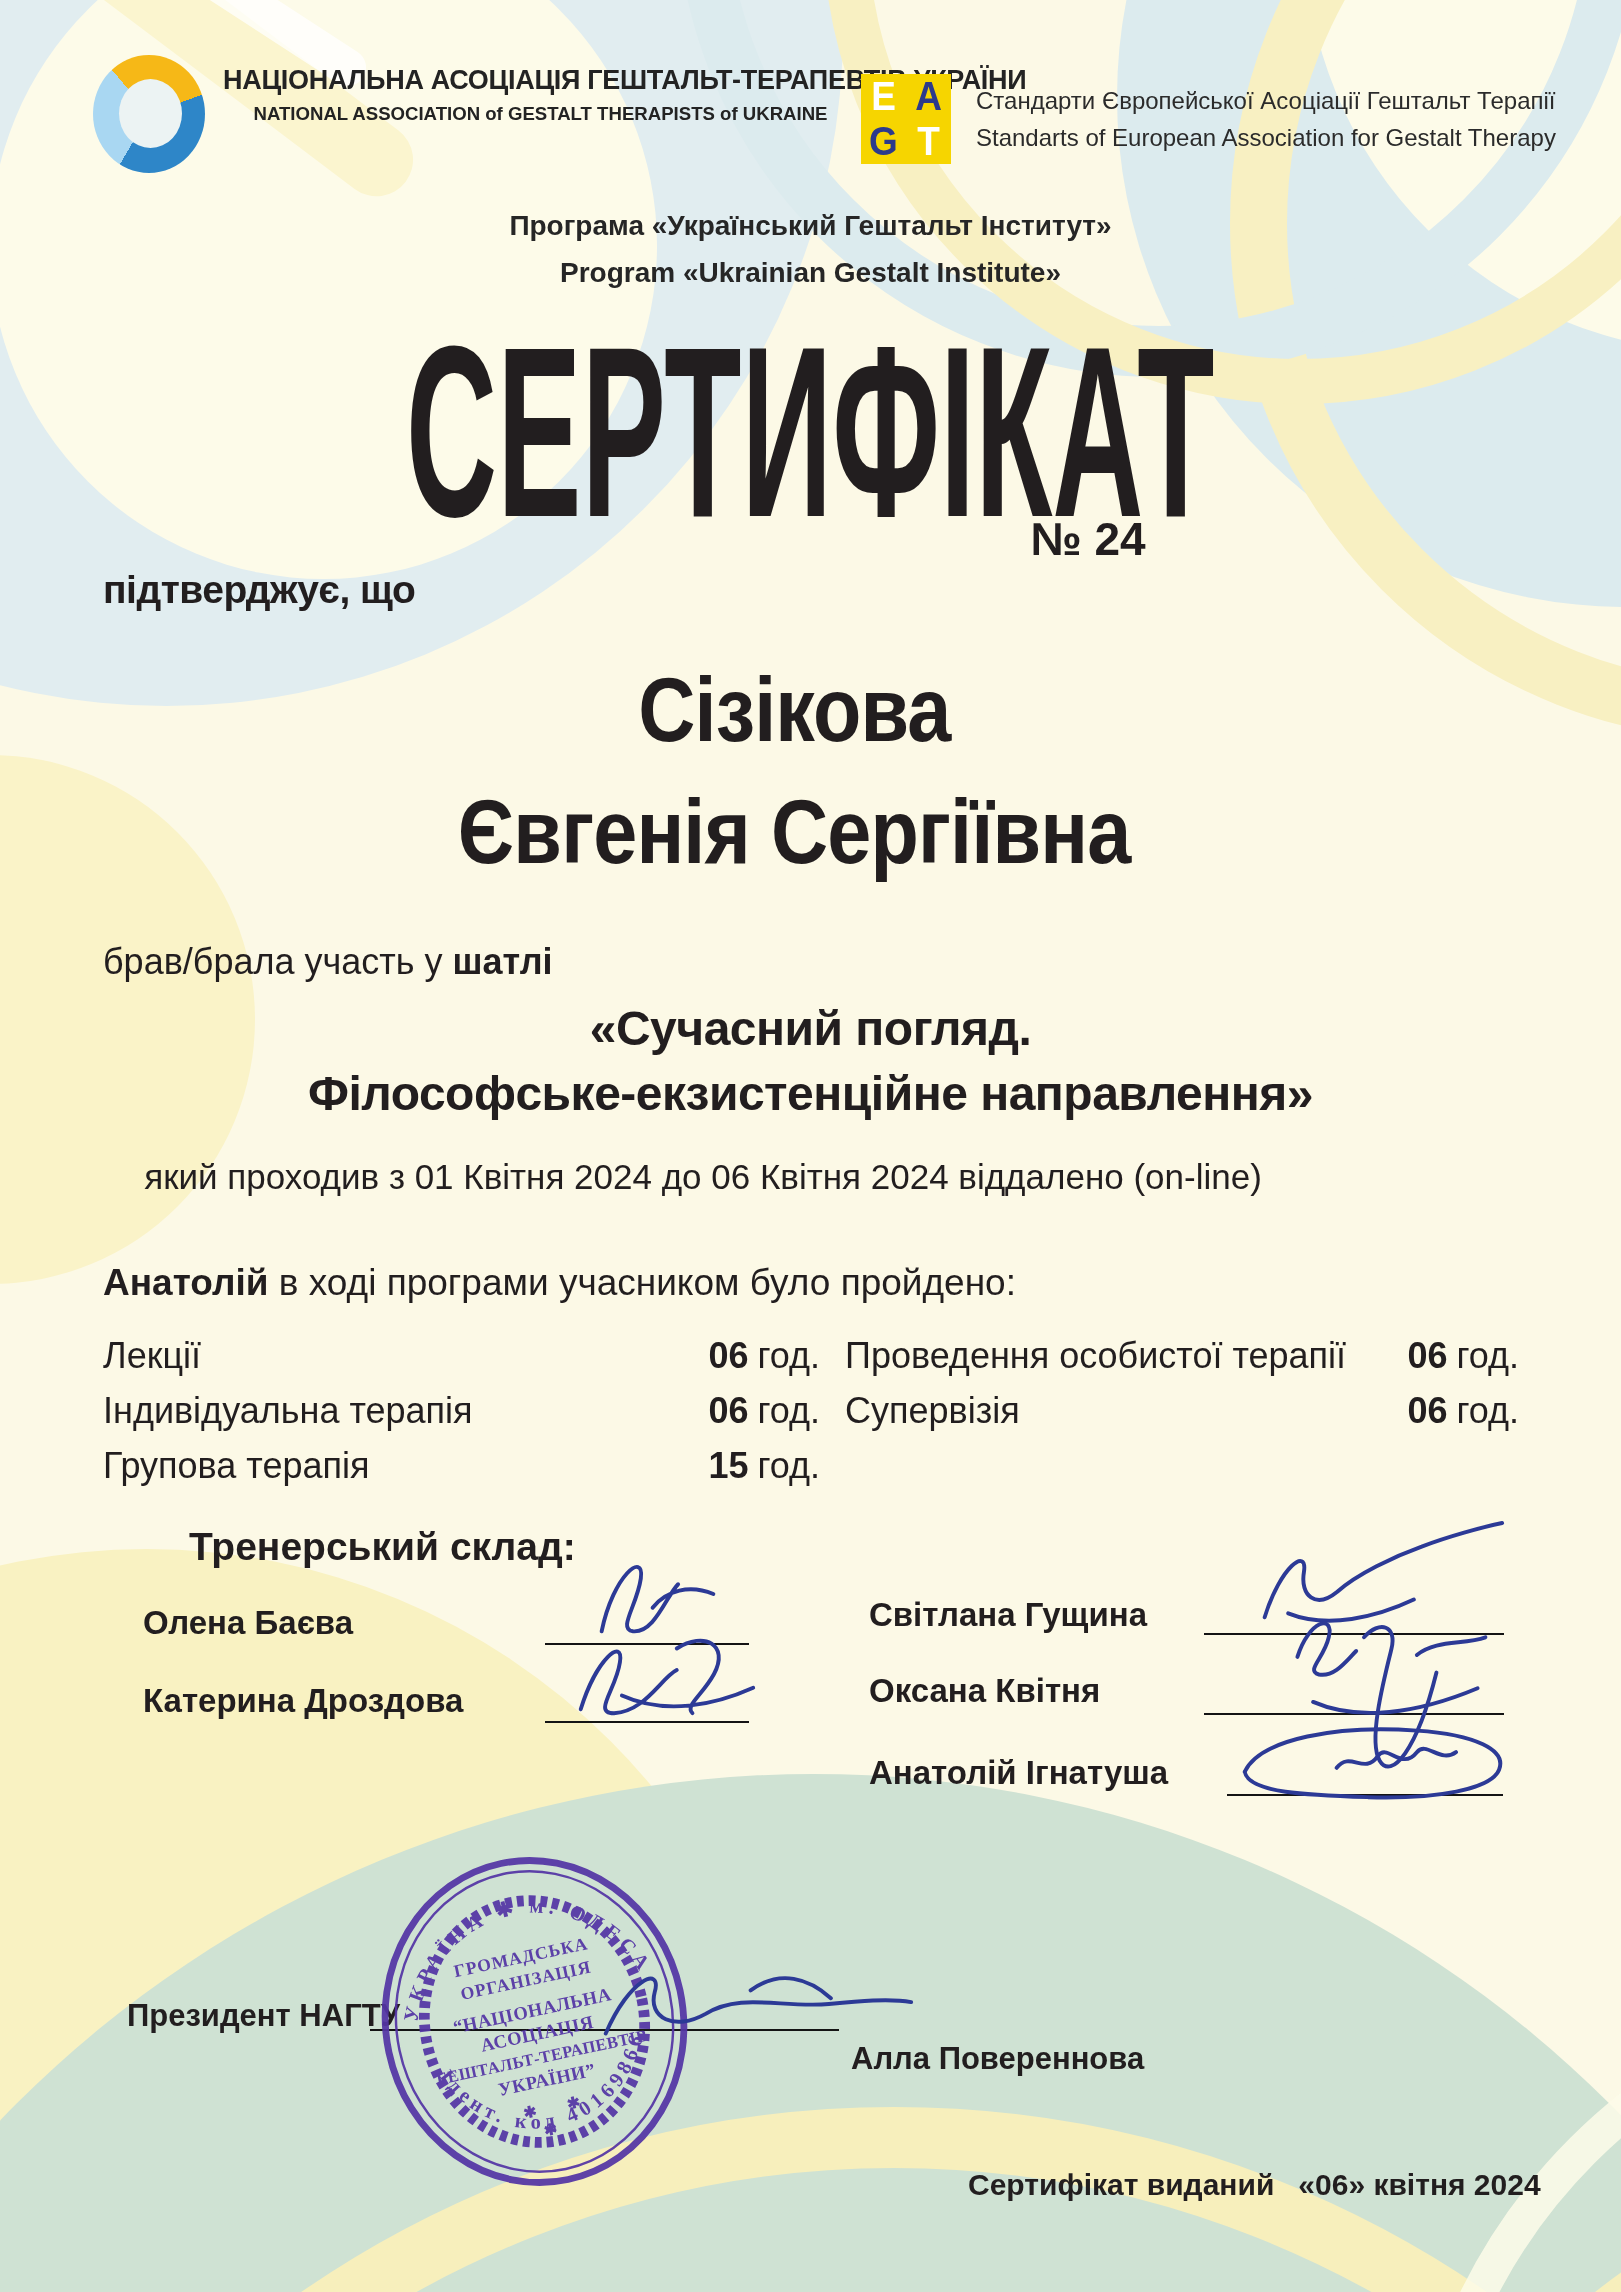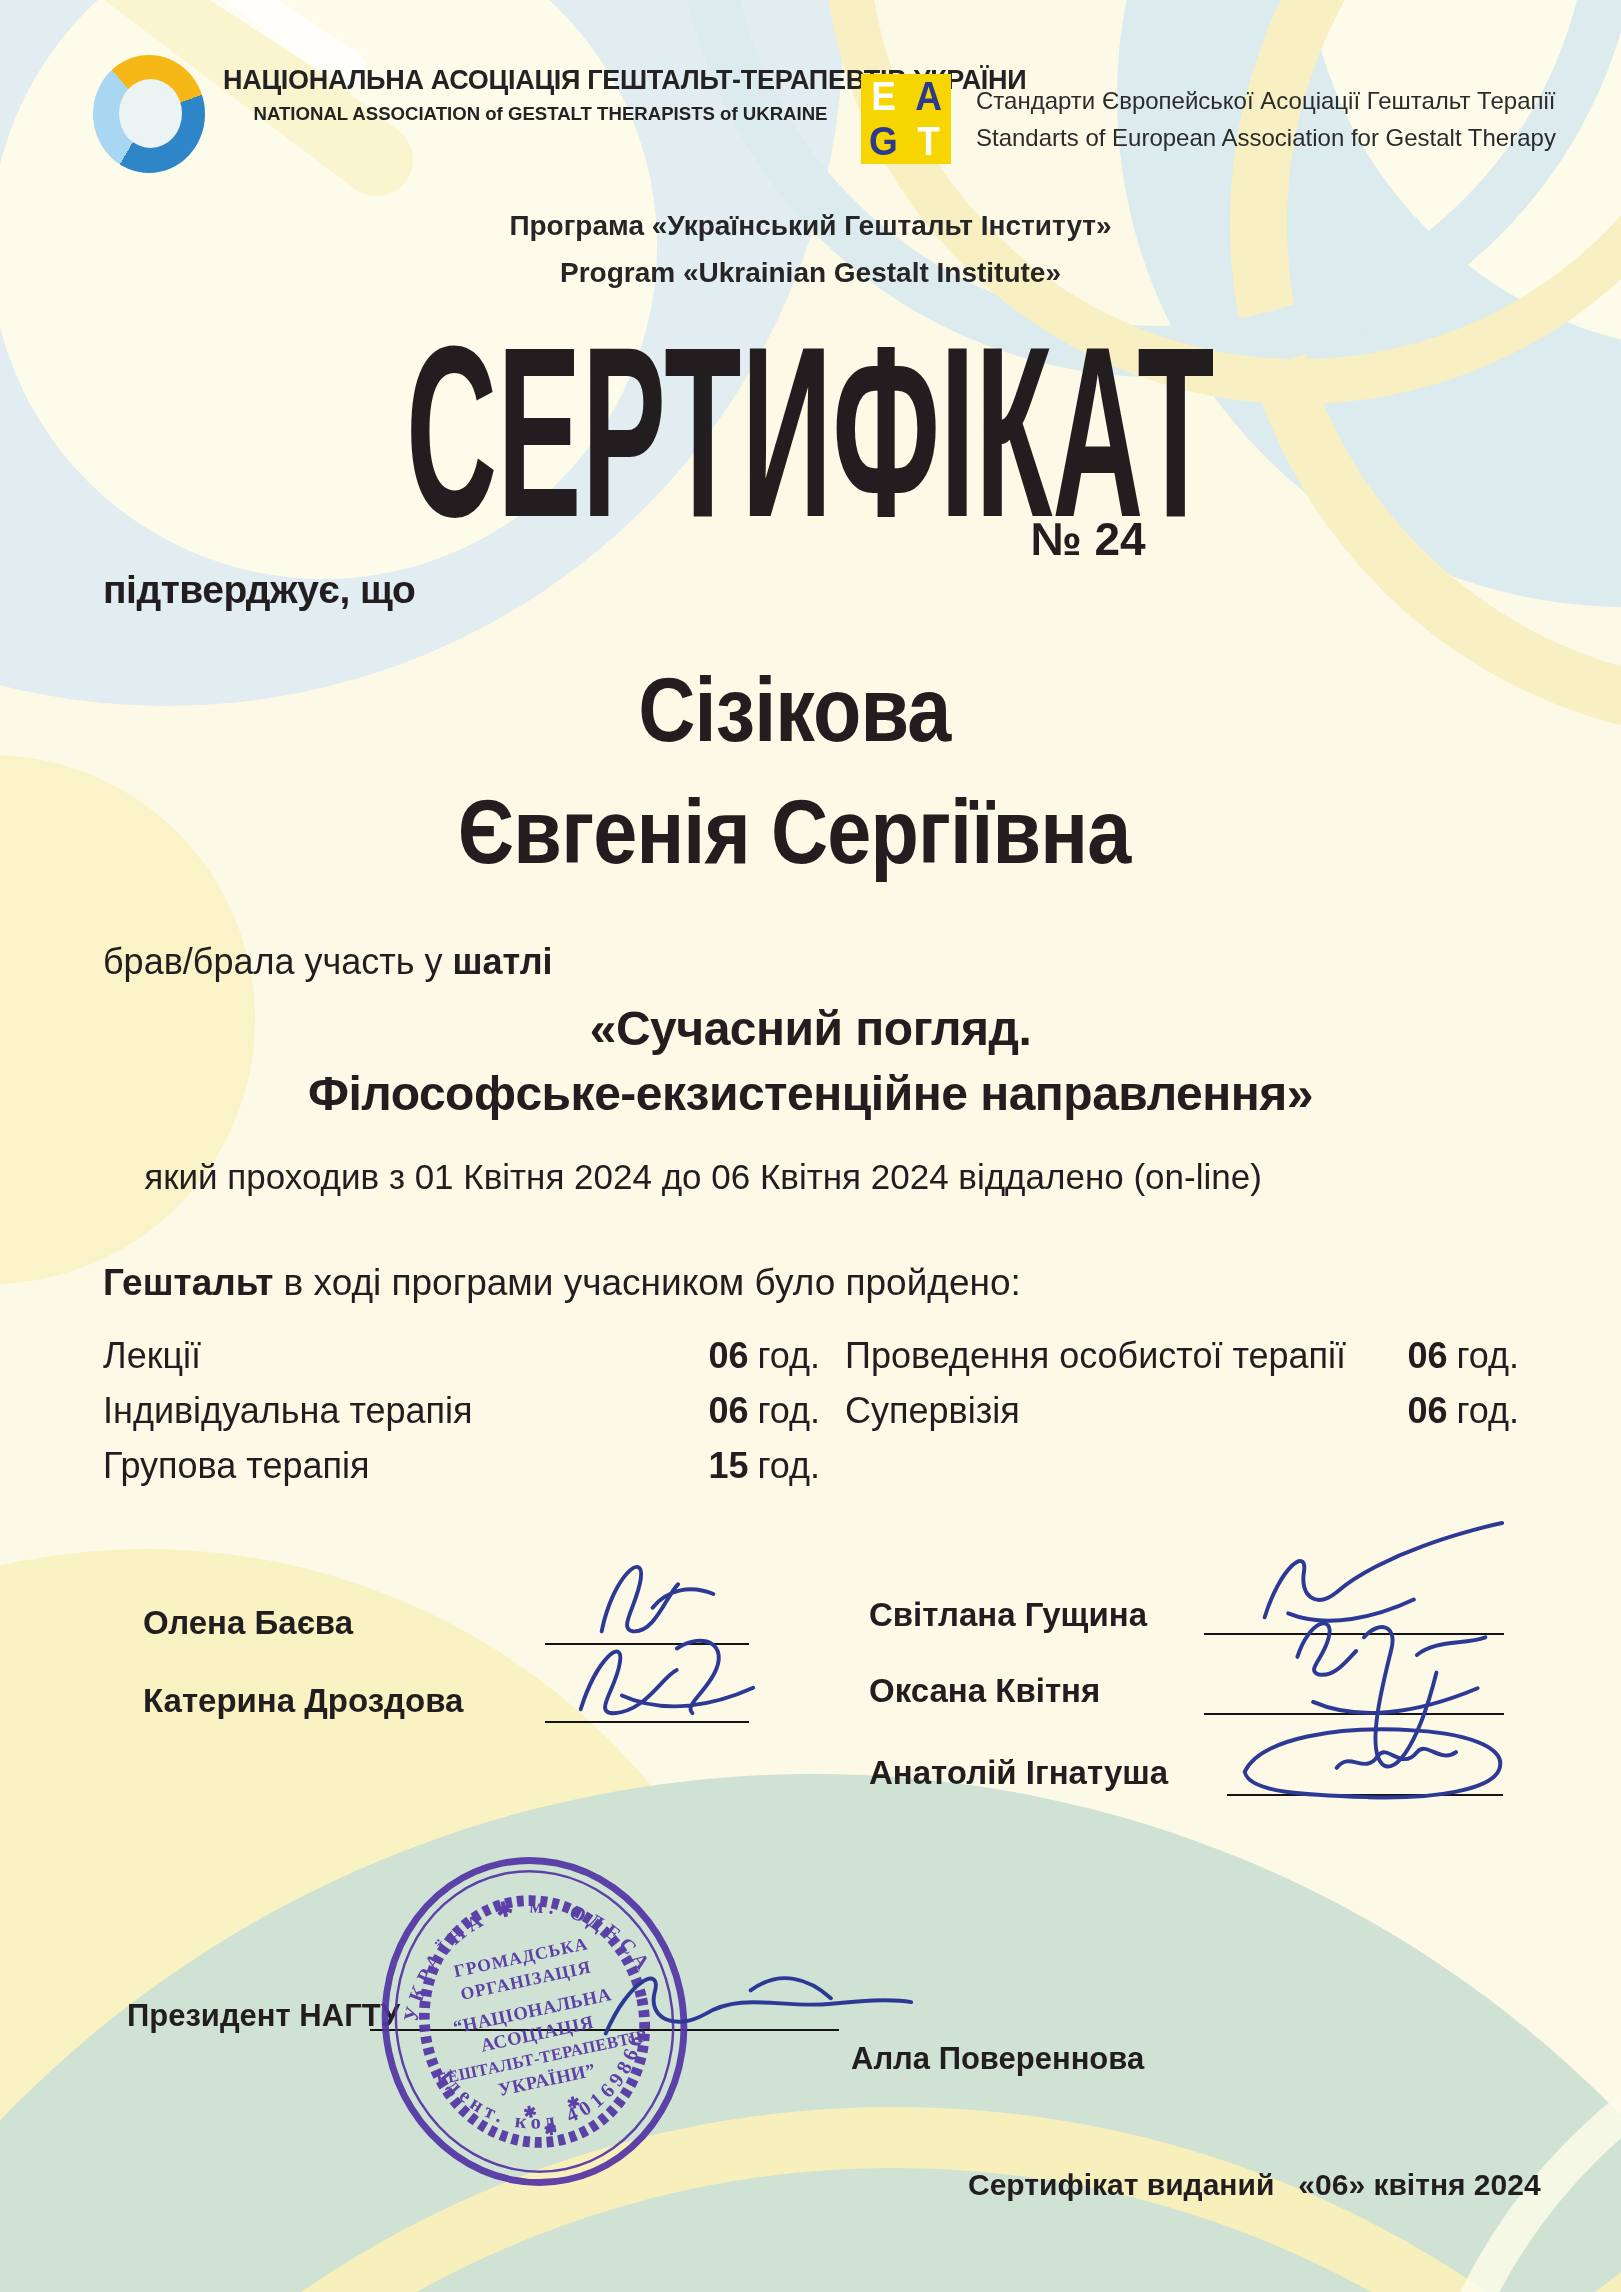--- a/index.html
+++ b/index.html
@@ -171,21 +171,21 @@
   </div>
 
   <div class="abs course">
     <div>«Сучасний погляд.</div>
     <div>Філософське-екзистенційне направлення»</div>
   </div>
 
   <div class="abs period">який проходив з 01 Квітня 2024 до 06 Квітня 2024 віддалено (on-line)</div>
 
   <div class="abs summary">
-    <b>Гештальт</b><span> в ході програми учасником було пройдено:</span>
+    <b>Анатолій</b><span> в ході програми учасником було пройдено:</span>
   </div>
 
   <div class="abs hours hours-left">
     <div class="hrow">
       <span class="hlabel">Лекції</span>
       <span><span class="hval">06</span><span class="hunit">год.</span></span>
     </div>
     <div class="hrow">
       <span class="hlabel">Індивідуальна терапія</span>
       <span><span class="hval">06</span><span class="hunit">год.</span></span>
@@ -199,20 +199,21 @@
     <div class="hrow">
       <span class="hlabel">Проведення особистої терапії</span>
       <span><span class="hval">06</span><span class="hunit">год.</span></span>
     </div>
     <div class="hrow">
       <span class="hlabel">Супервізія</span>
       <span><span class="hval">06</span><span class="hunit">год.</span></span>
     </div>
   </div>
 
+  <div class="abs trainers-h">Тренерський склад:</div>
 
   <div class="abs tname t-l1">Олена Баєва</div>
   <div class="abs tname t-l2">Катерина Дроздова</div>
   <div class="abs tname t-r1">Світлана Гущина</div>
   <div class="abs tname t-r2">Оксана Квітня</div>
   <div class="abs tname t-r3">Анатолій Ігнатуша</div>
 
   <div class="abs sigline sl1"></div>
   <div class="abs sigline sl2"></div>
   <div class="abs sigline sl3"></div>

